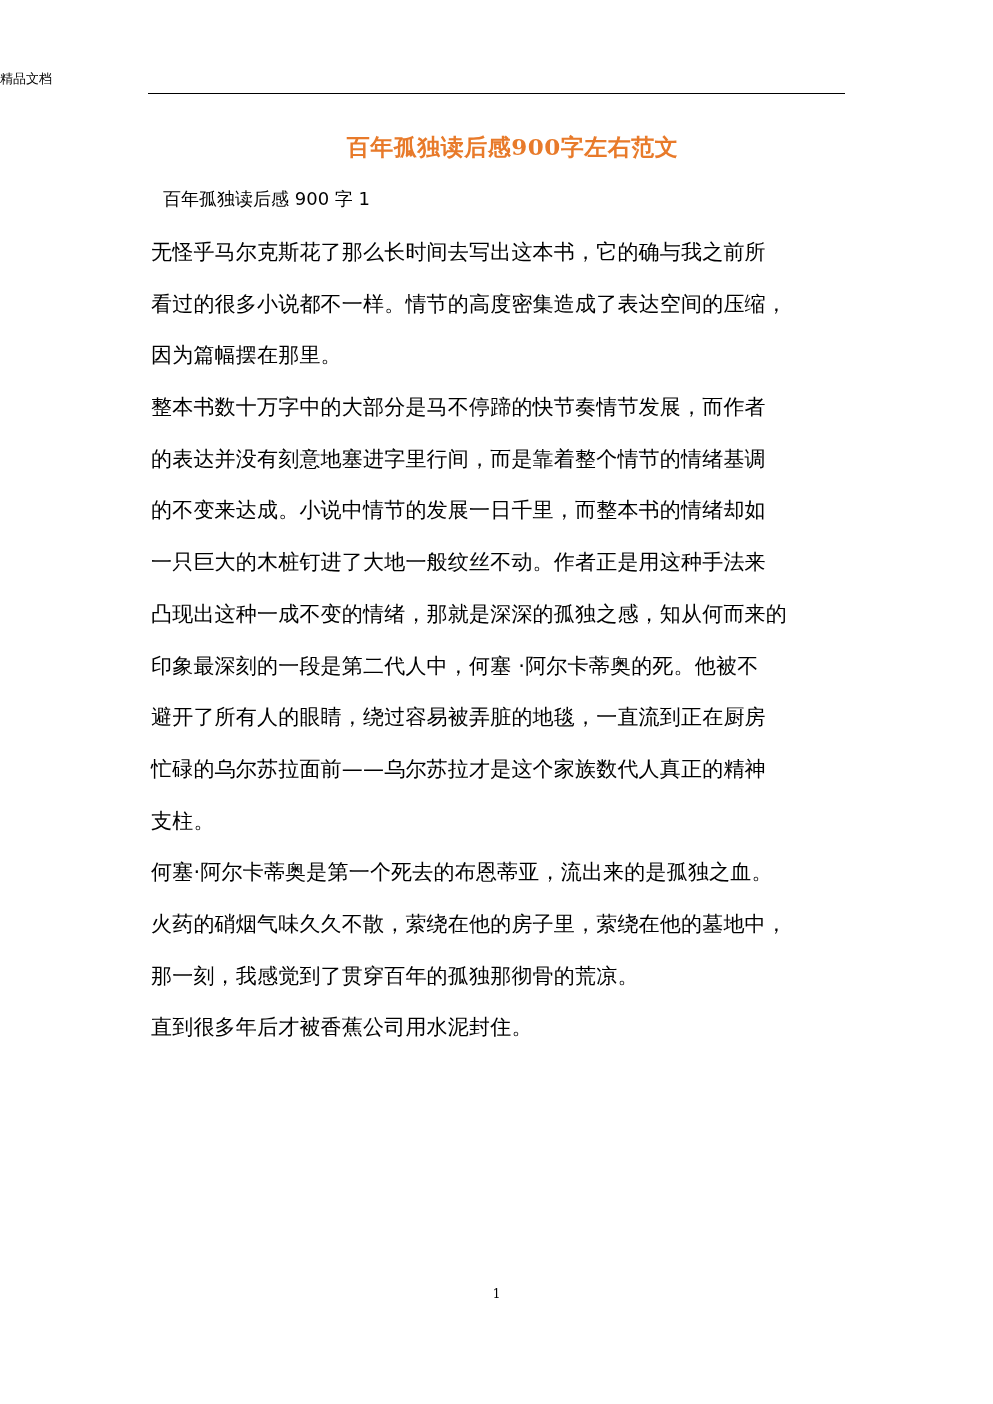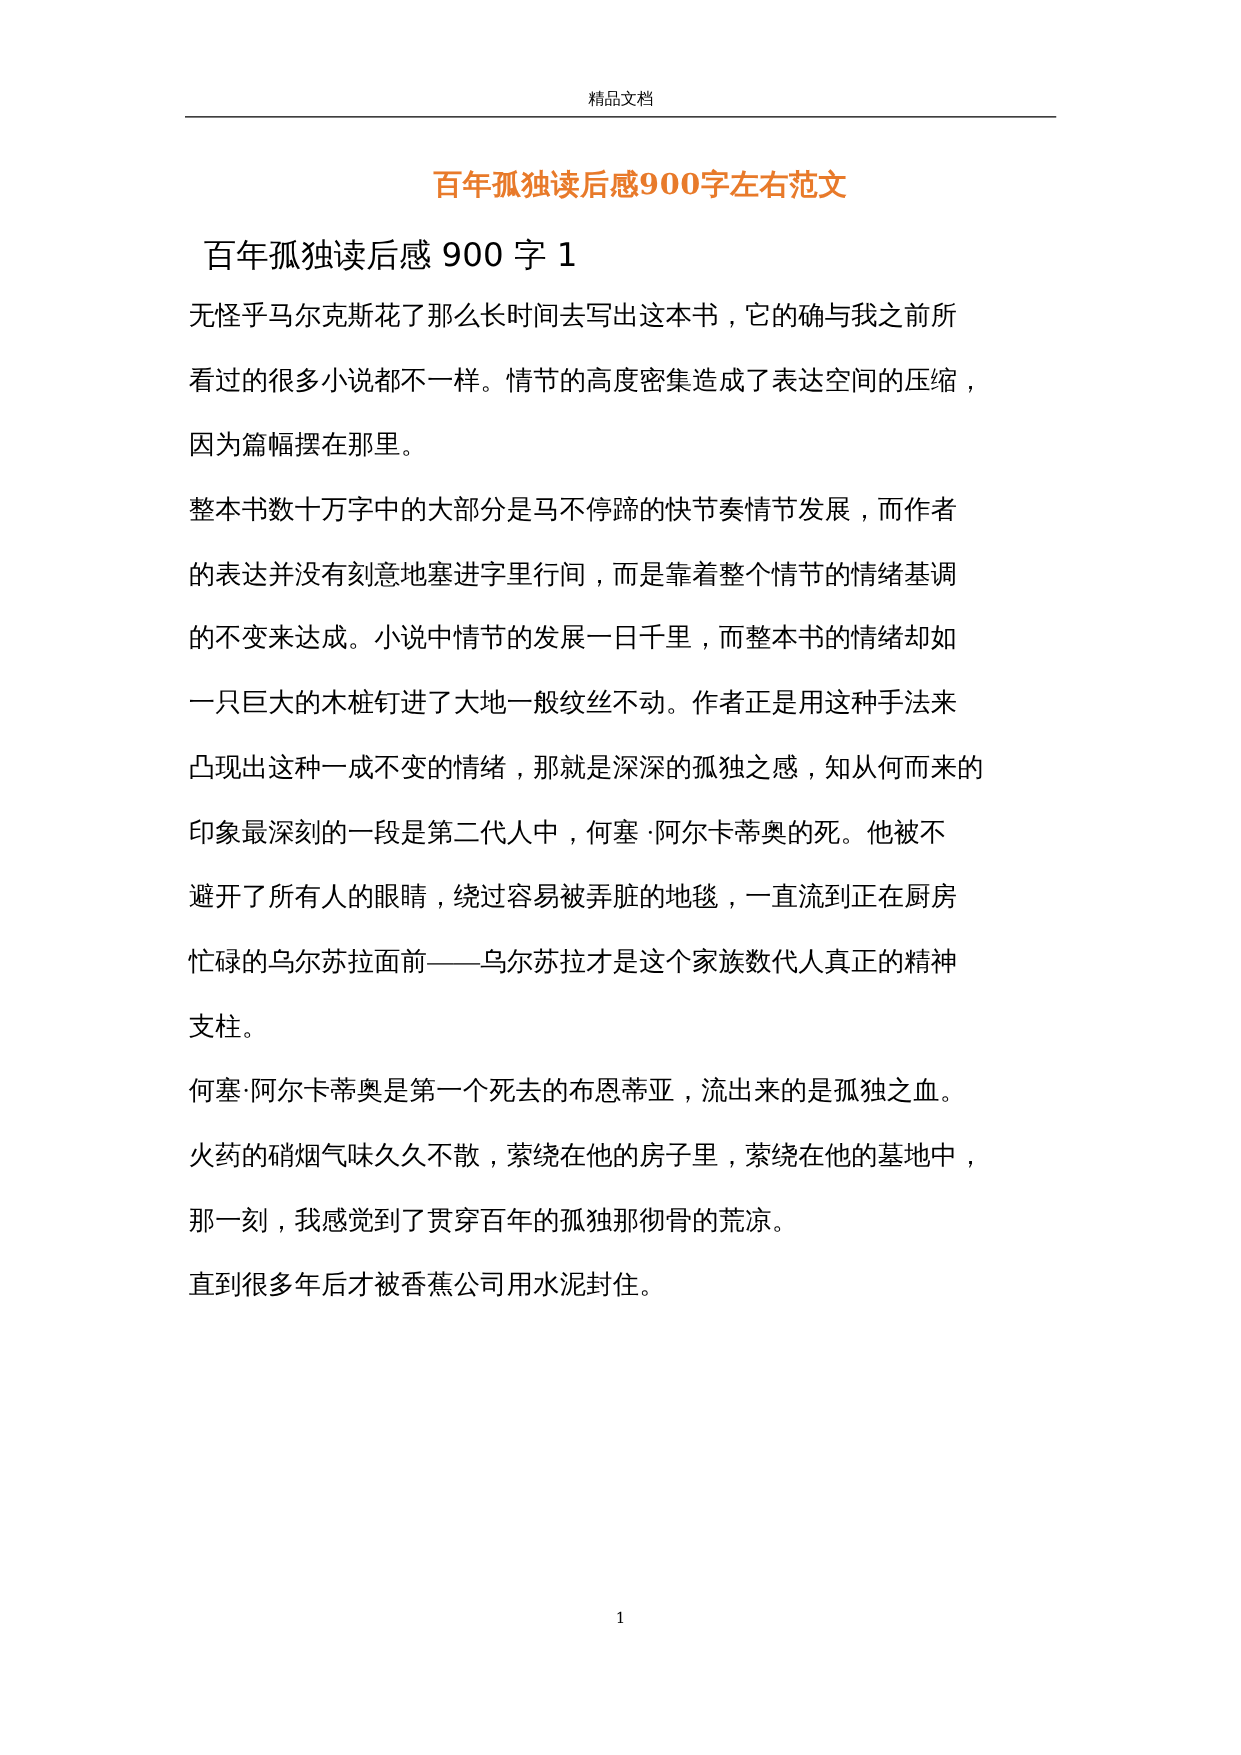--- a/index.html
+++ b/index.html
@@ -1,28 +1,28 @@
 <!DOCTYPE html>
 <html><head>
 <meta charset="utf-8">
 <style>
   html, body { margin: 0; padding: 0; background: #ffffff; }
   body { width: 993px; height: 1404px; position: relative; overflow: hidden;
          font-family: "DejaVu Sans", "Liberation Sans", sans-serif; color: #000; }
-  .header-text { position: absolute; left: 0; width: 993px; top: 70px; text-align: center;
+  .header-text { position: absolute; left: 0; width: 993px; top: 70px; 
                  font-size: 13px; color: #000; }
   .header-rule { position: absolute; left: 148px; width: 697px; top: 93px; height: 0;
                  border-top: 1.3px solid #000; }
   .title { position: absolute; left: 16px; width: 993px; top: 132px; text-align: center;
            font-family: "DejaVu Serif", "Liberation Serif", serif; font-weight: bold;
            font-size: 23px; color: #e87a2a; letter-spacing: 0.5px; }
-  .subtitle { position: absolute; left: 163px; top: 187px; font-size: 26px; }
+  .subtitle { position: absolute; left: 163px; top: 187px; font-size: 18px; }
   .body { position: absolute; left: 151px; top: 237px; width: 690px; }
   .line { height: 51.7px; line-height: 30px; font-size: 21px; white-space: nowrap;
-          letter-spacing: 0.2px; font-family: Liberation Serif, serif; }
+          letter-spacing: 0.2px; }
   .page-num { position: absolute; left: 0; width: 993px; top: 1287px; text-align: center;
               font-family: "DejaVu Serif", "Liberation Serif", serif; font-size: 12px; }
 </style>
 </head>
 <body>
 
 <div class="header-text">精品文档</div>
 <div class="header-rule"></div>
 
 <div class="title">百年孤独读后感900字左右范文</div>

